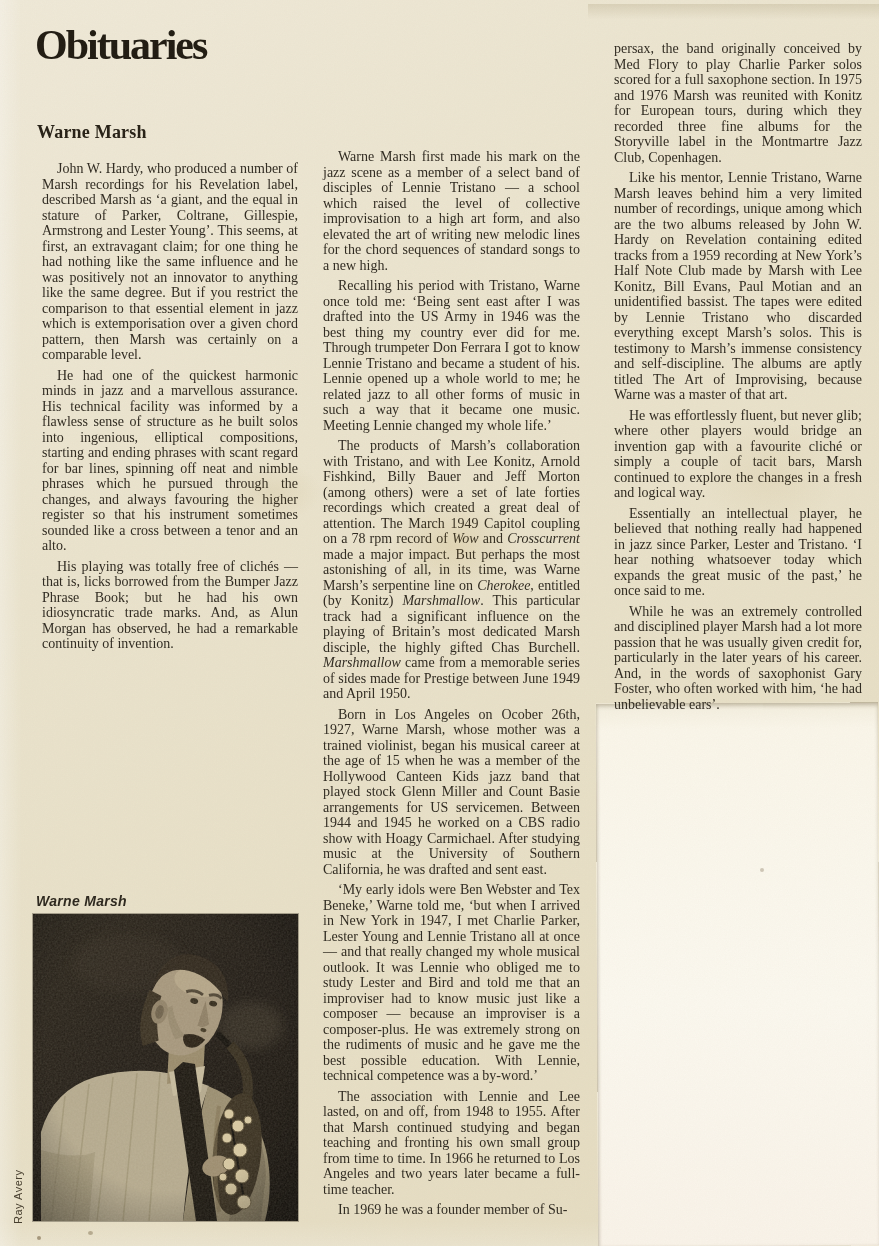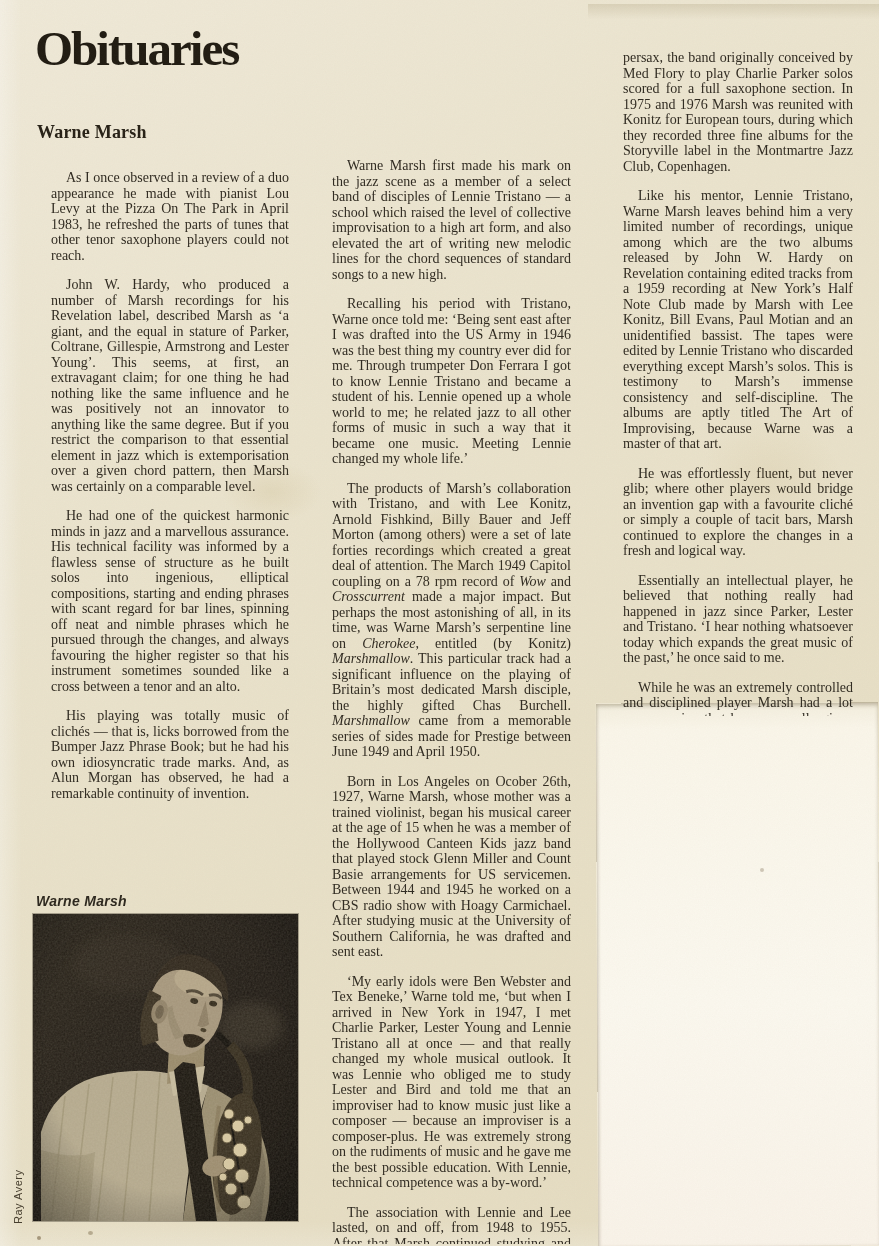--- a/index.html
+++ b/index.html
@@ -14,34 +14,34 @@
   }
   .page::before{
     content:"";position:absolute;inset:0;
     background:linear-gradient(90deg,rgba(255,255,255,.30),rgba(255,255,255,0) 2.5%),
                linear-gradient(0deg,rgba(255,255,255,.18),rgba(255,255,255,0) 2%);
     pointer-events:none;
   }
   .headline{
     position:absolute;left:35px;top:24px;margin:0;
     font-family:"Liberation Serif",serif;font-weight:bold;
-    font-size:49px;line-height:1;letter-spacing:-2px;color:#1f1a11;
+    font-size:42px;line-height:1;letter-spacing:-2px;color:#1f1a11;
   }
   .article-heading{
     position:absolute;left:37px;top:122px;margin:0;
     font-size:18px;font-weight:bold;letter-spacing:.2px;color:#262016;
   }
   .col{
     position:absolute;
     font-size:14px;line-height:15.5px;
     text-align:justify;
     hyphens:auto;-webkit-hyphens:auto;
     overflow:hidden;
   }
-  .col p{margin:14px;text-indent:15px;}
+  .col p{margin:5px;text-indent:15px;}
   .col p.flush{text-indent:0;}
   .col1{left:37px;top:156px;width:266px;height:738px;}
   .col2{left:318px;top:144px;width:267px;height:1100px;}
   .col3{left:609px;top:36px;width:258px;height:680px;}
   .byline{font-weight:bold;text-indent:0 !important;text-align:left;}
   .photo-caption{
     position:absolute;left:36px;top:893px;
     font-family:"Liberation Sans",sans-serif;
     font-style:italic;font-weight:bold;font-size:14px;letter-spacing:.3px;color:#2b261d;
   }
@@ -86,24 +86,23 @@
 <div class="page">
 
   <div class="backing"></div>
   <div class="clip-edge-top"></div>
 
   <h1 class="headline">Obituaries</h1>
   <h2 class="article-heading">Warne Marsh</h2>
 
   <div class="col col1">
     <div>
-        <p>As I once observed in a review of a duo appearance he made with pianist Lou Levy at the Pizza On The Park in April 1983, he refreshed the parts of tunes that other tenor saxophone players could not reach.</p>
         <p>John W. Hardy, who produced a number of Marsh recordings for his Revelation label, described Marsh as ‘a giant, and the equal in stature of Parker, Coltrane, Gillespie, Armstrong and Lester Young’. This seems, at first, an extravagant claim; for one thing he had nothing like the same influence and he was positively not an innovator to anything like the same degree. But if you restrict the comparison to that essential element in jazz which is extemporisation over a given chord pattern, then Marsh was certainly on a comparable level.</p>
         <p>He had one of the quickest harmonic minds in jazz and a marvellous assurance. His technical facility was informed by a flawless sense of structure as he built solos into ingenious, elliptical compositions, starting and ending phrases with scant regard for bar lines, spinning off neat and nimble phrases which he pursued through the changes, and always favouring the higher register so that his instrument sometimes sounded like a cross between a tenor and an alto.</p>
-        <p>His playing was totally music of clichés — that is, licks borrowed from the Bumper Jazz Phrase Book; but he had his own idiosyncratic trade marks. And, as Alun Morgan has observed, he had a remarkable continuity of invention.</p>
+        <p>His playing was totally free of clichés — that is, licks borrowed from the Bumper Jazz Phrase Book; but he had his own idiosyncratic trade marks. And, as Alun Morgan has observed, he had a remarkable continuity of invention.</p>
       </div>
   </div>
 
   <div class="col col2">
     <div>
         <p>Warne Marsh first made his mark on the jazz scene as a member of a select band of disciples of Lennie Tristano — a school which raised the level of collective improvisation to a high art form, and also elevated the art of writing new melodic lines for the chord sequences of standard songs to a new high.</p>
         <p>Recalling his period with Tristano, Warne once told me: ‘Being sent east after I was drafted into the US Army in 1946 was the best thing my country ever did for me. Through trumpeter Don Ferrara I got to know Lennie Tristano and became a student of his. Lennie opened up a whole world to me; he related jazz to all other forms of music in such a way that it became one music. Meeting Lennie changed my whole life.’</p>
         <p>The products of Marsh’s collaboration with Tristano, and with Lee Konitz, Arnold Fishkind, Billy Bauer and Jeff Morton (among others) were a set of late forties recordings which created a great deal of attention. The March 1949 Capitol coupling on a 78 rpm record of <i>Wow</i> and <i>Crosscurrent</i> made a major impact. But perhaps the most astonishing of all, in its time, was Warne Marsh’s serpentine line on <i>Cherokee</i>, entitled (by Konitz) <i>Marshmallow</i>. This particular track had a significant influence on the playing of Britain’s most dedicated Marsh disciple, the highly gifted Chas Burchell. <i>Marshmallow</i> came from a memorable series of sides made for Prestige between June 1949 and April 1950.</p>
         <p>Born in Los Angeles on Ocober 26th, 1927, Warne Marsh, whose mother was a trained violinist, began his musical career at the age of 15 when he was a member of the Hollywood Canteen Kids jazz band that played stock Glenn Miller and Count Basie arrangements for US servicemen. Between 1944 and 1945 he worked on a CBS radio show with Hoagy Carmichael. After studying music at the University of Southern California, he was drafted and sent east.</p>
         <p>‘My early idols were Ben Webster and Tex Beneke,’ Warne told me, ‘but when I arrived in New York in 1947, I met Charlie Parker, Lester Young and Lennie Tristano all at once — and that really changed my whole musical outlook. It was Lennie who obliged me to study Lester and Bird and told me that an improviser had to know music just like a composer — because an improviser is a composer-plus. He was extremely strong on the rudiments of music and he gave me the best possible education. With Lennie, technical competence was a by-word.’</p>

